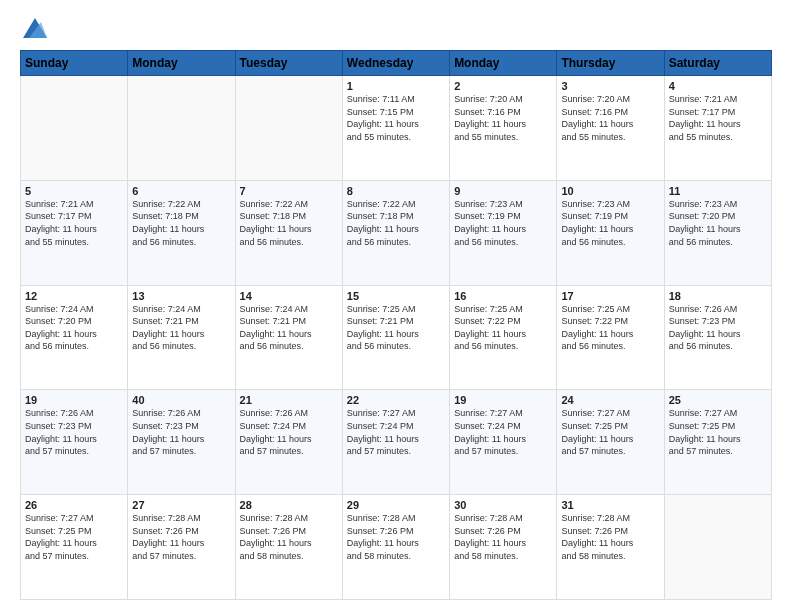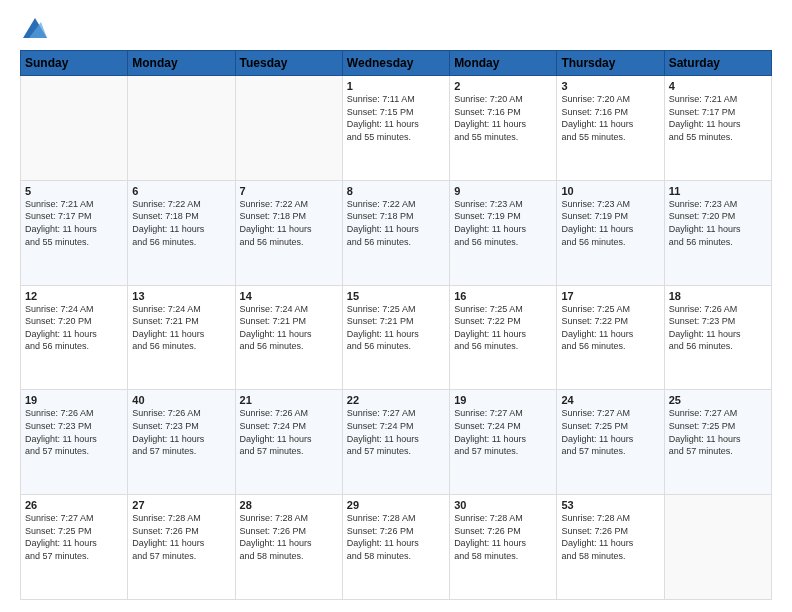--- a/index.html
+++ b/index.html
@@ -356,21 +356,21 @@
 and 58 minutes.</div>
           </td>
           <td>
             <span class="day-num">30</span>
             <div class="day-info" style="white-space: pre-line;">Sunrise: 7:28 AM
 Sunset: 7:26 PM
 Daylight: 11 hours
 and 58 minutes.</div>
           </td>
           <td>
-            <span class="day-num">53</span>
+            <span class="day-num">31</span>
             <div class="day-info" style="white-space: pre-line;">Sunrise: 7:28 AM
 Sunset: 7:26 PM
 Daylight: 11 hours
 and 58 minutes.</div>
           </td>
           <td class="empty-cell"></td>
         </tr>
       </tbody>
   </table>
 </div>

